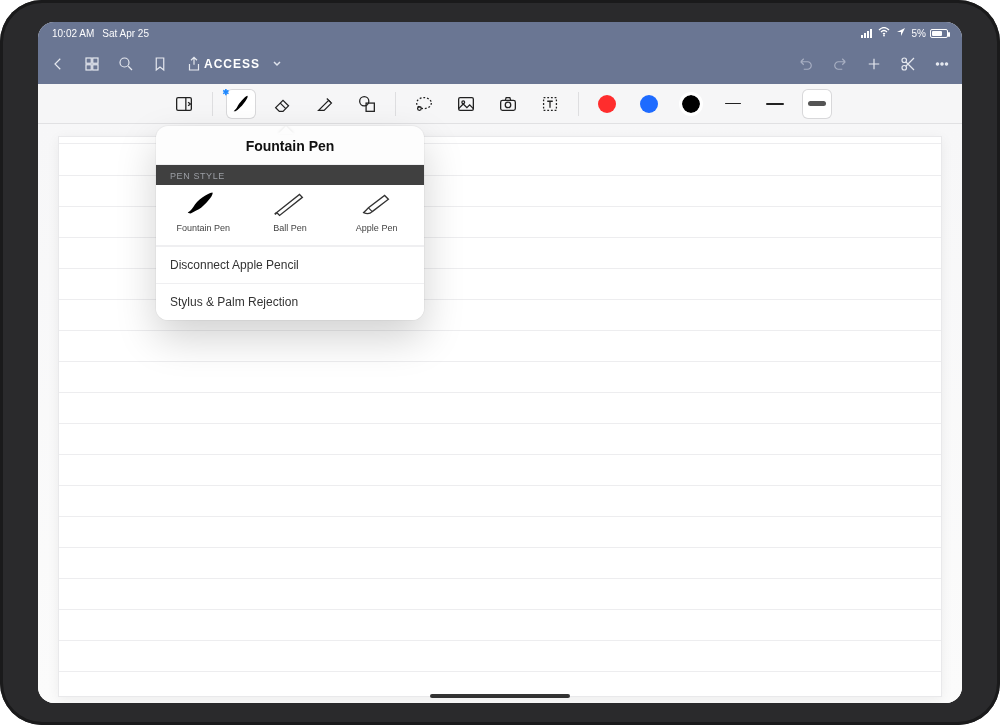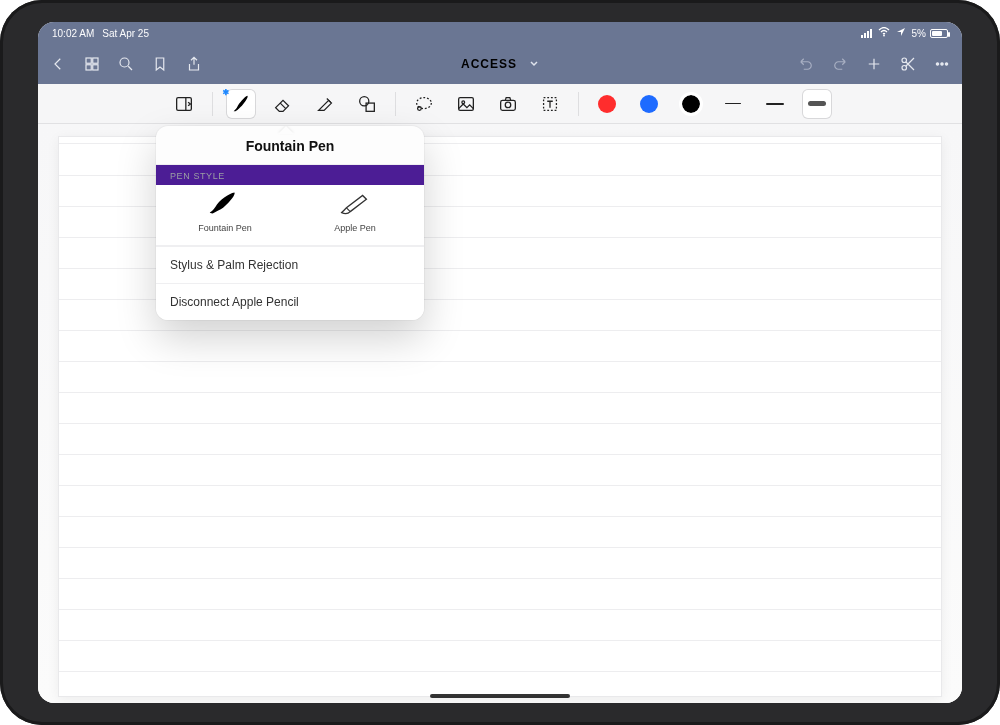--- a/index.html
+++ b/index.html
@@ -43,21 +43,21 @@
   
   .topnav {
     height: 40px;
     background: #6a7693;
     display: flex; align-items: center;
     padding: 0 10px;
     color: #e5e8ef;
   }
   .topnav .nav-left, .topnav .nav-right { display:flex; gap:14px; align-items:center; }
   .topnav .nav-left { flex:0 0 auto; }
-  .topnav .nav-center { flex:1; display:flex; justify-content:center; align-items:center; gap:12px; color:#000000; font-size:12px; letter-spacing:1px; font-weight:600; }
+  .topnav .nav-center { flex:1; display:flex; align-items:center; gap:12px; color:#ffffff; font-size:12px; letter-spacing:1px; font-weight:600; }
   .topnav .nav-right { flex:0 0 auto; }
   .nav-icon { width:20px; height:20px; color:#e5e8ef; display:flex; align-items:center; justify-content:center; cursor:pointer; }
   .nav-icon svg { width:18px; height:18px; stroke:#e5e8ef; stroke-width:1.6; fill:none; }
   .nav-icon.dim svg { stroke:#a7aec2; }
 
   
   .toolbar {
     height: 40px;
     background: #f6f6f7;
     border-bottom: 1px solid #e1e1e3;
@@ -111,21 +111,21 @@
   .popover::before{
     content:""; position:absolute; top:-8px; left:122px;
     border:8px solid transparent; border-bottom-color:#fdfdfd;
     filter: drop-shadow(0 -1px 1px rgba(0,0,0,.08));
   }
   .popover-title {
     text-align:center; font-weight:700; font-size:14px; padding:12px 0 10px; color:#111;
   }
   .pop-sectlabel {
     font-size:9px; letter-spacing:.6px; color:#9b9ea4; padding:6px 14px 4px;
-    border-top:1px solid #efeff1; background:#4c1d95;
+    border-top:1px solid #efeff1; background:#404040;
   }
   .pen-row {
     display:flex; justify-content:space-around;
     padding: 6px 4px 12px; border-bottom:1px solid #efeff1; background:#fff;
   }
   .pen-opt { display:flex; flex-direction:column; align-items:center; gap:6px; cursor:pointer; width:80px; }
   .pen-opt svg { width:38px; height:26px; }
   .pen-opt span { font-size:9px; color:#444; }
   .pop-item {
     padding:11px 14px; font-size:12px; color:#333; cursor:pointer; background:#fff;
@@ -344,25 +344,32 @@
       <div class="pop-sectlabel">PEN STYLE</div>
       <div class="pen-row">
         <div class="pen-opt">
           <svg viewBox="0 0 40 26">
               <path d="M4 22 C7 20 8 19 10 16 C14 9 24 2 30 1 C31 3 27 9 18 17 C15 19 11 21 7 23 C5 23 4 22 4 22 Z" fill="#000"></path>
             </svg>
           <span>Fountain Pen</span>
         </div>
         <div class="pen-opt">
           <svg viewBox="0 0 40 26">
+              <path d="M6 22 L30 3 L33 6 L9 25 Z" fill="none" stroke="#333" stroke-width="1.4"></path>
+              <path d="M6 22 L4 24" stroke="#333" stroke-width="2"></path>
+            </svg>
+          <span>Ball Pen</span>
+        </div>
+        <div class="pen-opt">
+          <svg viewBox="0 0 40 26">
               <path d="M6 22 C8 20 9 19 11 17 L28 4 L32 8 L15 21 C13 23 10 24 6 22 Z" fill="none" stroke="#333" stroke-width="1.4"></path>
               <path d="M11 17 L15 21" stroke="#333" stroke-width="1.2"></path>
             </svg>
           <span>Apple Pen</span>
         </div>
       </div>
+      <div class="pop-item">Disconnect Apple Pencil</div>
       <div class="pop-item">Stylus &amp; Palm Rejection</div>
-      <div class="pop-item">Disconnect Apple Pencil</div>
     </div>
 
     <div class="home-indicator"></div>
   </div>
 </div>
 
 </body></html>

